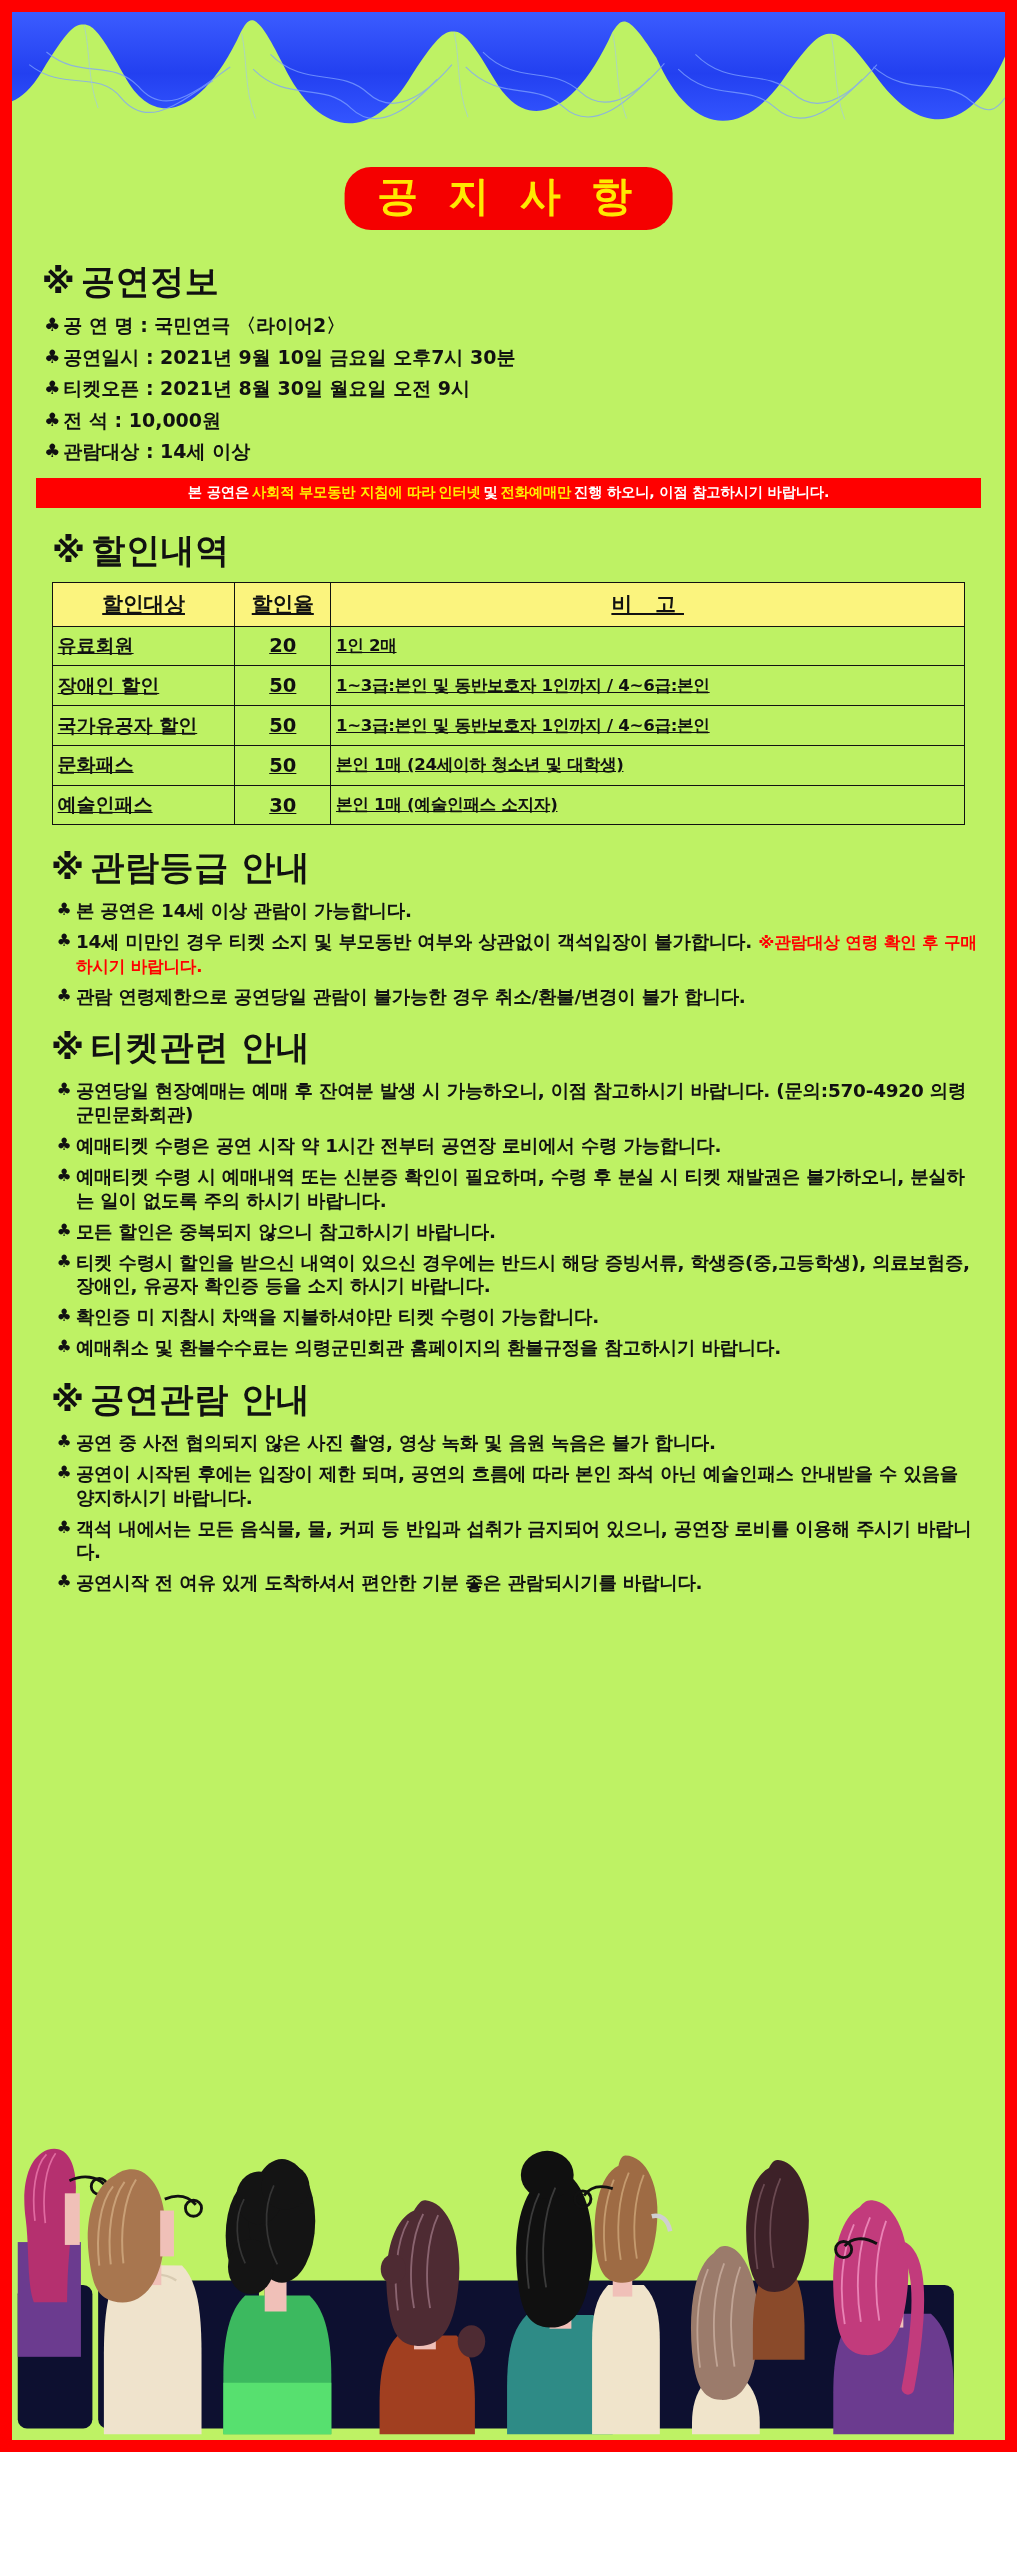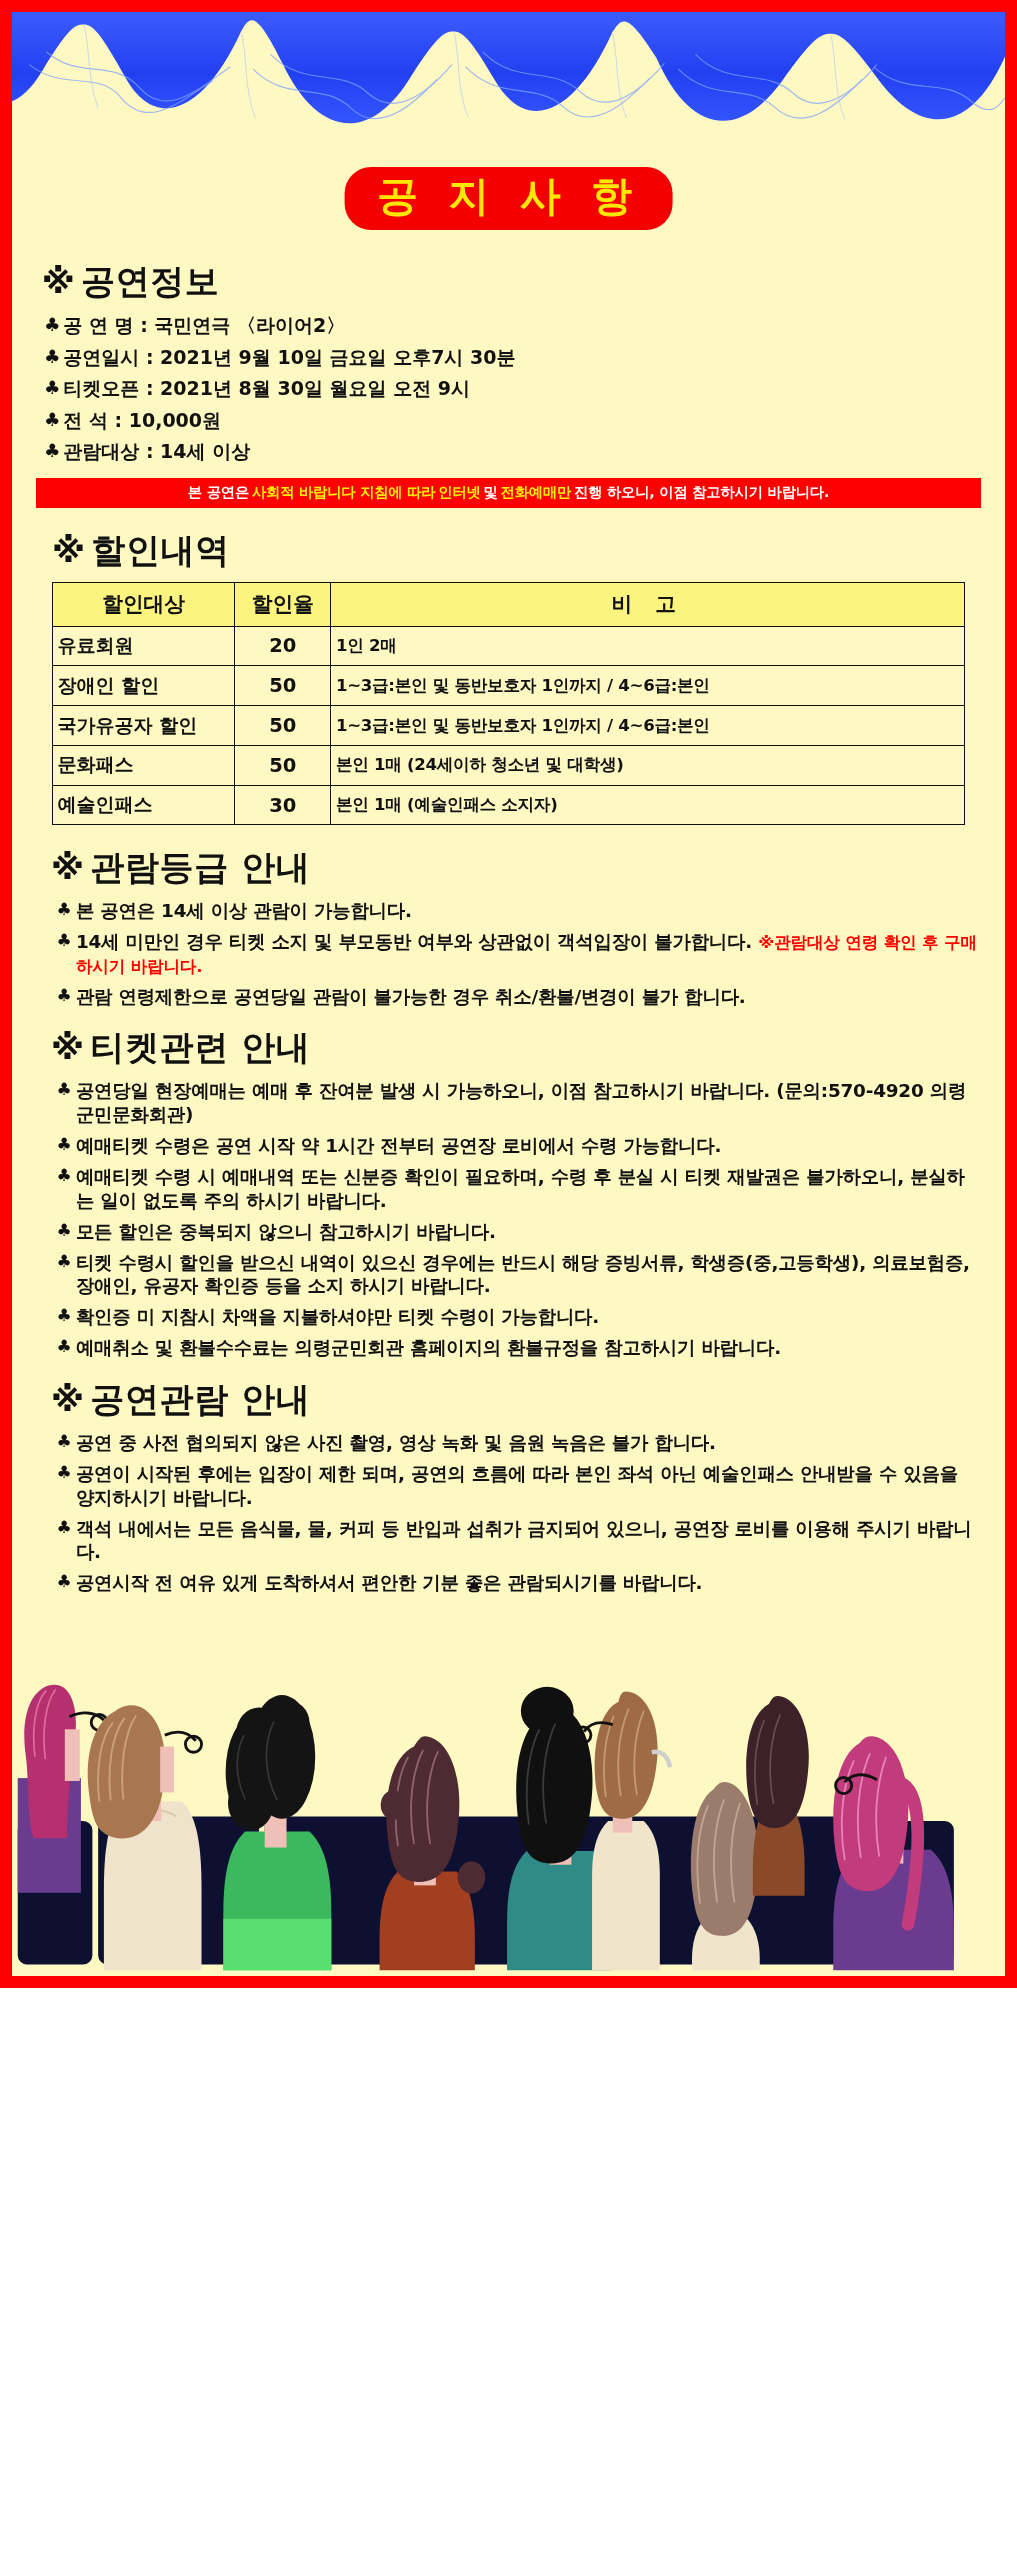--- a/index.html
+++ b/index.html
@@ -7,22 +7,22 @@
     margin: 0;
     padding: 0;
     background: #ffffff;
   }
   body {
     font-family: "DejaVu Sans", "Liberation Sans", sans-serif;
   }
   #poster {
     position: relative;
     width: 1017px;
-    height: 1988px;
-    background: #fef9c3;
+    height: 2452px;
+    background: #bef264;
     border: 12.6px solid #ff0000;
     box-sizing: border-box;
     overflow: hidden;
   }
 
   
   .curtain-wrap {
     position: absolute;
     top: 0; left: 0;
     width: 100%;
@@ -119,20 +119,21 @@
   table.discount {
     border-collapse: collapse;
     width: calc(100% - 32px);
     margin: 0 0 0 16px;
     table-layout: fixed;
   }
   table.discount th, table.discount td {
     border: 1.1px solid #111111;
     padding: 3.4px 4.6px;
     color: #111111;
+    text-decoration: underline;
   }
   table.discount thead th {
     background: #fbf47e;
     font-size: 20.7px;
     font-weight: 700;
     text-align: center;
     height: 36px;
   }
   table.discount thead th.remark { letter-spacing: 8px; }
   table.discount tbody td { height: 32px; font-weight: 600; }
@@ -231,21 +232,21 @@
         </li>
         <li class="bullet-row">
           <span class="bullet-glyph">♣</span>
           <span class="bullet-text">관람대상 : 14세 이상</span>
         </li>
       </ul>
     </div>
 
     <div class="covid-strip" style="position:relative; margin:10.3px 0 19.5px 0;">
       <span class="seg seg-white">본 공연은</span>
-      <span class="seg seg-yellow">사회적 바랍니다 지침에 따라</span>
+      <span class="seg seg-yellow">사회적 부모동반 지침에 따라</span>
       <span class="seg seg-yellow">인터넷</span>
       <span class="seg seg-white">및</span>
       <span class="seg seg-yellow">전화예매만</span>
       <span class="seg seg-white">진행 하오니, 이점 참고하시기 바랍니다.</span>
     </div>
 
     <div class="section" style="margin-bottom:19.5px;">
       <div class="section-head" style="margin-left:16px;">
         <span class="mark">※</span><span>할인내역</span>
       </div>

